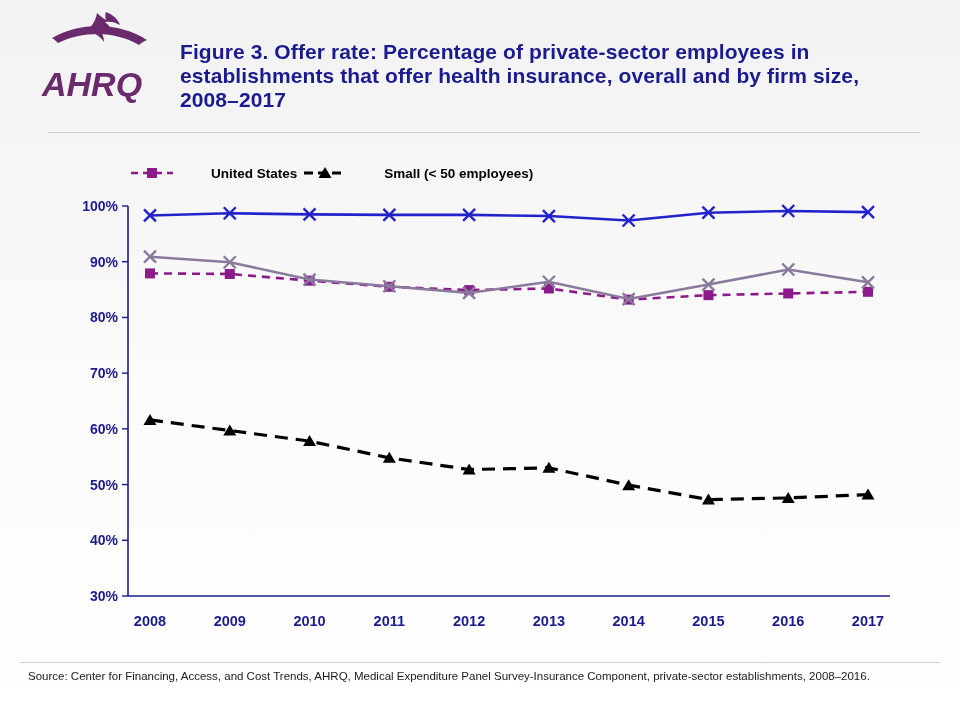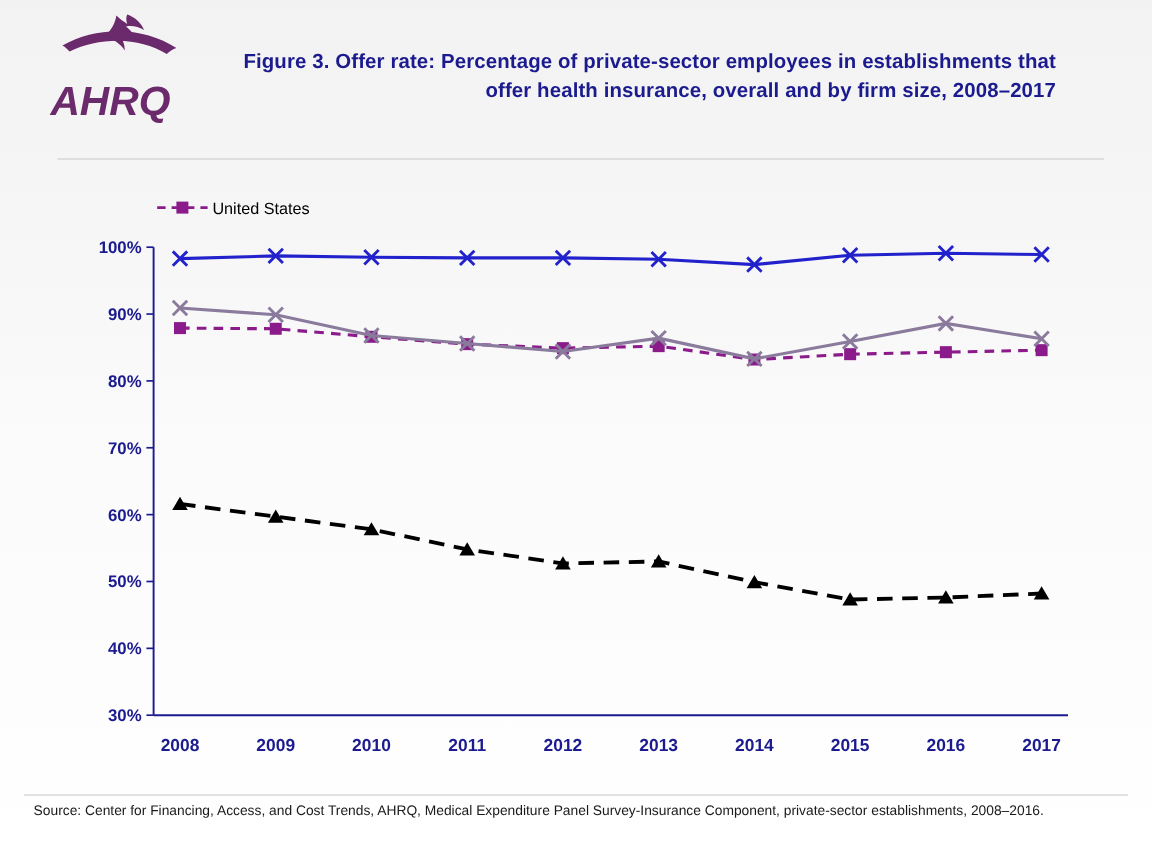--- a/index.html
+++ b/index.html
@@ -33,23 +33,23 @@
     width: 130px;
     height: 100px;
     text-align: right;
   }
   #logo svg { display: block; }
   #title {
     position: absolute;
     left: 180px;
     top: 40px;
     width: 700px;
-    text-align: right;
+    text-align: left;
     color: #1b1b8f;
-    font-size: 17px;
+    font-size: 21px;
     font-weight: bold;
     line-height: 24px;
     letter-spacing: 0.1px;
   }
   #header-rule {
     position: absolute;
     left: 48px;
     top: 132px;
     width: 872px;
     height: 1px;
@@ -73,21 +73,21 @@
     align-items: center;
     margin-right: 6px;
     white-space: nowrap;
   }
   .legend-key {
     width: 44px;
     height: 18px;
     margin-right: 3px;
     flex: 0 0 44px;
   }
-  .legend-label { font-weight: normal; }
+  .legend-label { font-weight: bold; margin-left: 34px; }
   
   #plot {
     position: absolute;
     left: 0;
     top: 190px;
     width: 960px;
     height: 450px;
   }
   #plot svg { display: block; }
   
@@ -143,20 +143,29 @@
 
   <div id="legend">
     <div class="legend-item">
       <span class="legend-key">
         <svg width="44" height="18" viewBox="0 0 44 18">
           <line x1="1" y1="9" x2="43" y2="9" stroke="#8b1a8b" stroke-width="2.4" stroke-dasharray="7,5"></line>
           <rect x="17" y="4" width="10" height="10" fill="#8b1a8b"></rect>
         </svg>
       </span>
       <span class="legend-label">United States</span>
+    </div>
+    <div class="legend-item">
+      <span class="legend-key">
+        <svg width="44" height="18" viewBox="0 0 44 18">
+          <line x1="1" y1="9" x2="43" y2="9" stroke="#000000" stroke-width="2.8" stroke-dasharray="9,5"></line>
+          <polygon points="22,3 28.5,14 15.5,14" fill="#000000"></polygon>
+        </svg>
+      </span>
+      <span class="legend-label">Small (&lt; 50 employees)</span>
     </div>
   </div>
 
   <div id="plot">
     <svg id="chart-svg" width="960" height="450" viewBox="0 0 960 450" xmlns="http://www.w3.org/2000/svg">
       <g id="y-ticks">
           <text x="118" y="411" text-anchor="end" class="axis-label">30%</text>
           <line x1="122" y1="406" x2="128" y2="406" stroke="#1b1b8f" stroke-width="1.4"></line>
           <text x="118" y="355.2857142857143" text-anchor="end" class="axis-label">40%</text>
           <line x1="122" y1="350.2857142857143" x2="128" y2="350.2857142857143" stroke="#1b1b8f" stroke-width="1.4"></line>

